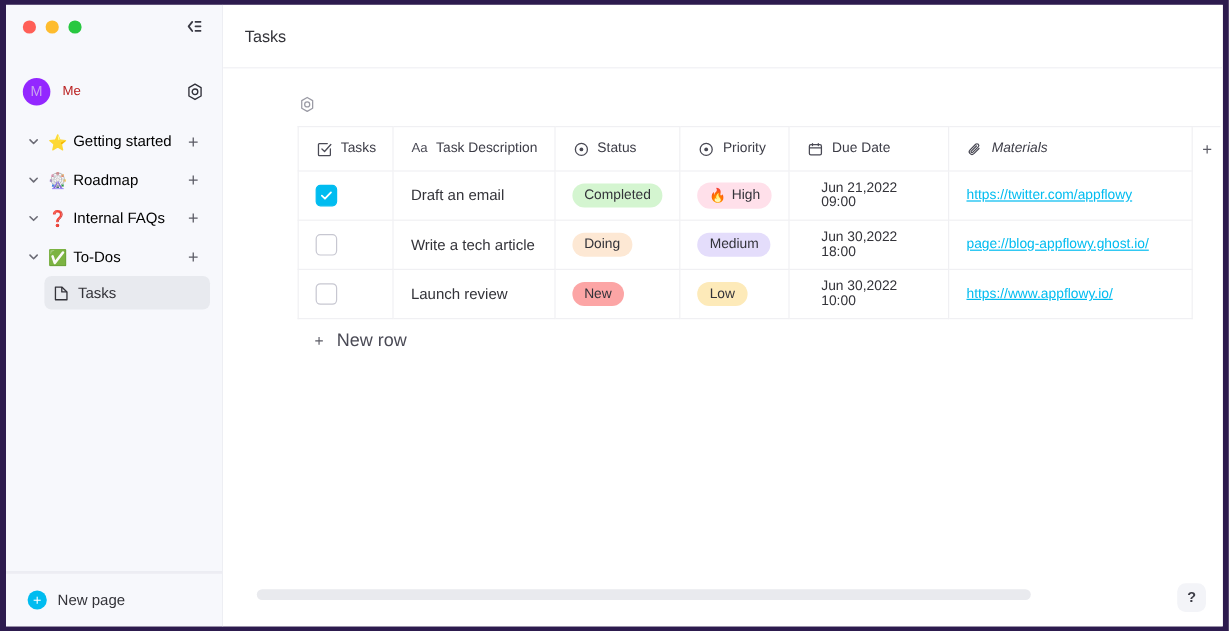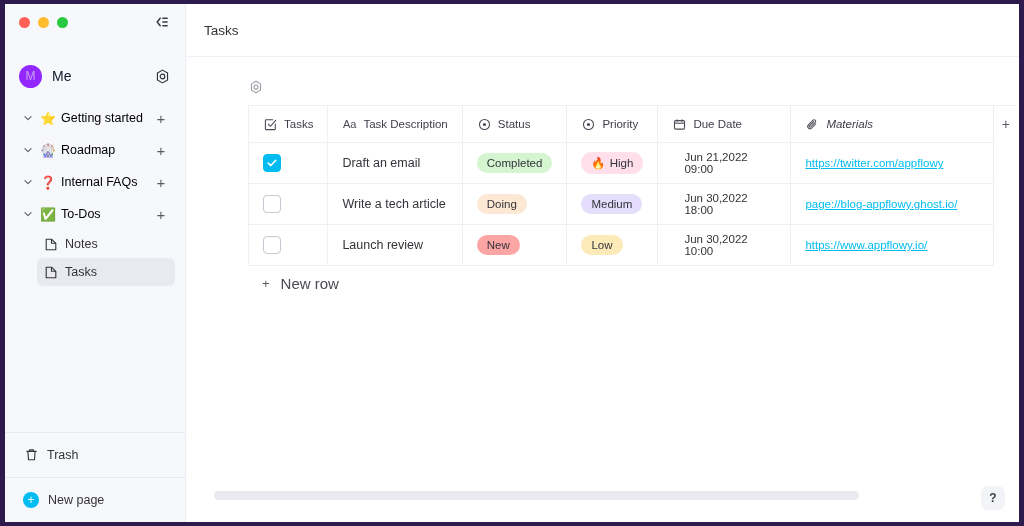--- a/index.html
+++ b/index.html
@@ -28,21 +28,21 @@
   .l-green{background:#28c840;}
   .collapse-ico{width:18px;height:18px;display:flex;align-items:center;justify-content:center;color:#3a3a44;cursor:pointer;}
 
   .user-row{display:flex;align-items:center;padding:0 14px;height:40px;margin-top:16px;justify-content:space-between;}
   .user-left{display:flex;align-items:center;gap:10px;}
   .avatar{
     width:23px;height:23px;border-radius:50%;
     background:#9327ff;color:#c9a3ef;font-size:12px;
     display:flex;align-items:center;justify-content:center;font-weight:500;
   }
-  .user-name{font-size:14px;color:#0f172a;font-weight:500;}
+  .user-name{font-size:11px;color:#b91c1c;font-weight:500;}
   .gear{width:18px;height:18px;cursor:pointer;display:flex;align-items:center;justify-content:center;}
 
   .nav{margin-top:6px;padding:0 10px;flex:1;}
   .nav-item{
     display:flex;align-items:center;height:32px;border-radius:6px;
     padding:0 6px;cursor:pointer;gap:4px;
   }
   .caret{
     width:14px;height:14px;display:flex;align-items:center;justify-content:center;
     color:#6b6b75;font-size:8px;flex:none;
@@ -218,53 +218,34 @@
         <span class="caret down">
           <svg width="8" height="6" viewBox="0 0 8 6">
               <path d="M1 1.6L4 4.6l3-3" stroke="#6b6b75" stroke-width="1.3" fill="none" stroke-linecap="round" stroke-linejoin="round"></path>
             </svg>
         </span>
         <span class="emoji">✅</span>
         <span class="nav-label">To-Dos</span>
         <span class="plus-btn">+</span>
       </div>
 
-      <div class="page-item">
-        <span class="doc-ico">
-          <svg width="12" height="13" viewBox="0 0 12 13" fill="none">
-            <path d="M1.2 1.2h5.3l4.3 4.1v6.5H1.2V1.2z" stroke="#33333a" stroke-width="1.1" stroke-linejoin="round"></path>
-            <path d="M6.5 1.2v4.1h4.3" stroke="#33333a" stroke-width="1.1" stroke-linejoin="round"></path>
-          </svg>
-        </span>
-        <span class="page-label">Notes</span>
-      </div>
 
       <div class="page-item selected">
         <span class="doc-ico">
           <svg width="12" height="13" viewBox="0 0 12 13" fill="none">
             <path d="M1.2 1.2h5.3l4.3 4.1v6.5H1.2V1.2z" stroke="#33333a" stroke-width="1.1" stroke-linejoin="round"></path>
             <path d="M6.5 1.2v4.1h4.3" stroke="#33333a" stroke-width="1.1" stroke-linejoin="round"></path>
           </svg>
         </span>
         <span class="page-label">Tasks</span>
       </div>
 
     </div>
 
     <div class="sidebar-bottom">
-      <div class="trash-row">
-        <span class="doc-ico">
-          <svg width="13" height="14" viewBox="0 0 13 14" fill="none">
-            <path d="M1.8 3.4h9.4" stroke="#33333a" stroke-width="1.1" stroke-linecap="round"></path>
-            <path d="M4.6 3.4V1.9h3.8v1.5" stroke="#33333a" stroke-width="1.1" stroke-linejoin="round"></path>
-            <path d="M2.9 3.4l.6 8.3h6l.6-8.3" stroke="#33333a" stroke-width="1.1" stroke-linejoin="round"></path>
-          </svg>
-        </span>
-        <span class="trash-label">Trash</span>
-      </div>
       <div class="newpage-row">
         <span class="newpage-circle">+</span>
         <span class="newpage-label">New page</span>
       </div>
     </div>
   </div>
 
   <div class="main">
 
     <div class="topbar">

